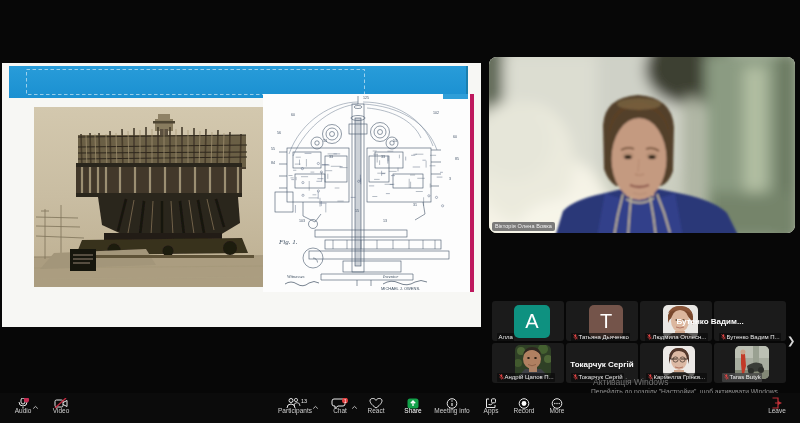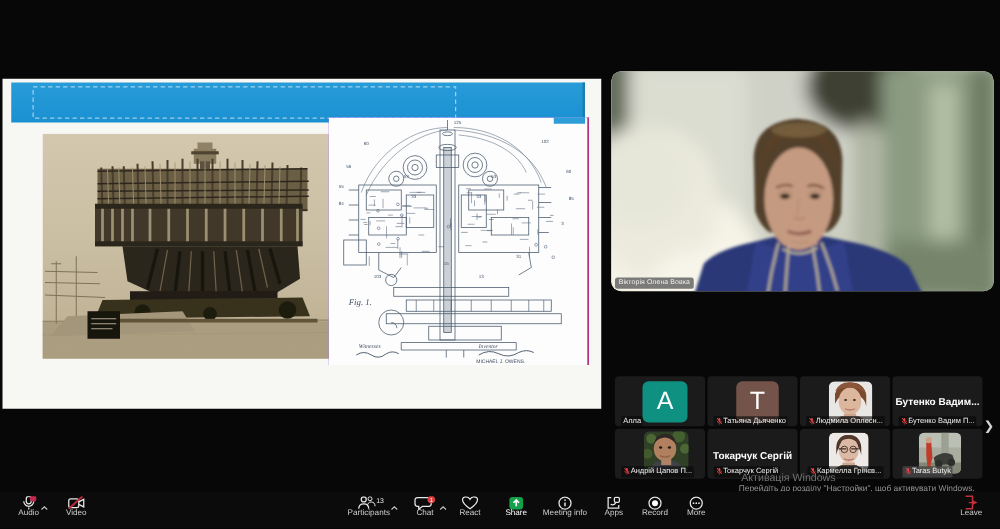--- a/index.html
+++ b/index.html
@@ -5,21 +5,21 @@
 html,body{margin:0;padding:0;background:#0a0a0a;}
 #root{position:relative;width:800px;height:423px;background:#070707;overflow:hidden;font-family:"Liberation Sans",sans-serif;}
 .abs{position:absolute;}
 
 #slide{left:2px;top:63px;width:479px;height:264px;background:#f7f7f4;}
 #hdr{left:7px;top:3px;width:459px;height:32px;background:linear-gradient(180deg,#289cd9,#1b90d1);}
 #hdr .edge{position:absolute;right:0px;top:0px;width:2px;height:32px;background:#1a7fae;}
 #ftr{left:3px;top:233px;width:462px;height:26px;background:linear-gradient(90deg,#1a8ecf,#60bce2);color:#fff;font-size:9px;font-weight:bold;line-height:26px;text-align:right;padding-right:0;}
 #ftr span{margin-right:14px;}
 #photo{left:32px;top:44px;width:231px;height:180px;}
-#draw{left:261px;top:31px;width:207px;height:198px;background:#8b5cf6;border-right:1px solid #be185d;}
+#draw{left:261px;top:31px;width:207px;height:198px;background:#fde047;border-right:4px solid #be185d;}
 
 #cam{left:489px;top:57px;width:306px;height:176px;border-radius:8px;overflow:hidden;background:#c9cec2;}
 #camname{position:absolute;left:3px;top:165px;height:9px;background:rgba(112,112,112,.92);border-radius:2px;color:#f2f2f2;font-size:5.5px;line-height:9px;padding:0 3px;letter-spacing:.1px;}
 
 .cell{background:#1b1b1b;border-radius:3px;}
 .lbl{position:absolute;color:#ededed;font-size:6px;line-height:7.5px;background:rgba(8,8,8,.62);padding:0.5px 1.5px;white-space:nowrap;border-radius:1px;display:flex;align-items:center;}
 
 .ctr{position:absolute;color:#fff;font-weight:bold;font-size:8px;text-align:center;}
 .av{position:absolute;border-radius:5px;color:#fff;text-align:center;}
 
@@ -448,21 +448,21 @@
       <path d="M5 10 Q8 1 18 1 Q28 1 30 11 L30 20 Q28 10 17 10 Q8 10 5 18 Z" fill="#7a492e"></path>
       <ellipse cx="17" cy="16" rx="9" ry="11" fill="#dcb79e"></ellipse>
       <path d="M5 8 Q9 0 18 1 Q27 2 30 10 Q24 5 17 5 Q10 5 5 8Z" fill="#8a5538"></path>
       <ellipse cx="13.5" cy="15" rx="1.2" ry="0.8" fill="#42301f"></ellipse>
       <ellipse cx="20.5" cy="15" rx="1.2" ry="0.8" fill="#42301f"></ellipse>
       <path d="M13 22 q4 2 8 0" stroke="#b27663" stroke-width="1" fill="none"></path>
       <rect x="12" y="26" width="10" height="7" fill="#cfa68b"></rect>
       <path d="M2 33 L10 28 L24 28 L33 33 Z" fill="#73655c"></path>
     </svg>
   </div>
-  <div class="abs ctr" style="left:716px;top:317px;width:68px;">Бутенко  Вадим...</div>
+  <div class="abs ctr" style="left:676px;top:317px;width:68px;">Бутенко  Вадим...</div>
 
   <div class="abs" style="left:515px;top:345px;width:36px;height:33px;border-radius:5px;overflow:hidden;">
     <svg width="36" height="33" viewBox="0 0 36 33">
       <rect width="36" height="33" fill="#2f4026"></rect>
       <circle cx="6" cy="6" r="4" fill="#4d6636"></circle>
         <circle cx="28" cy="4" r="5" fill="#446030"></circle>
       <circle cx="33" cy="14" r="4" fill="#4d6636"></circle>
         <circle cx="3" cy="18" r="4" fill="#42592e"></circle>
       <ellipse cx="17" cy="14" rx="9" ry="10" fill="#b08061"></ellipse>
       <path d="M8 10 Q10 2 17 2 Q25 2 26 10 Q21 5 17 5 Q12 5 8 10Z" fill="#2e2620"></path>

